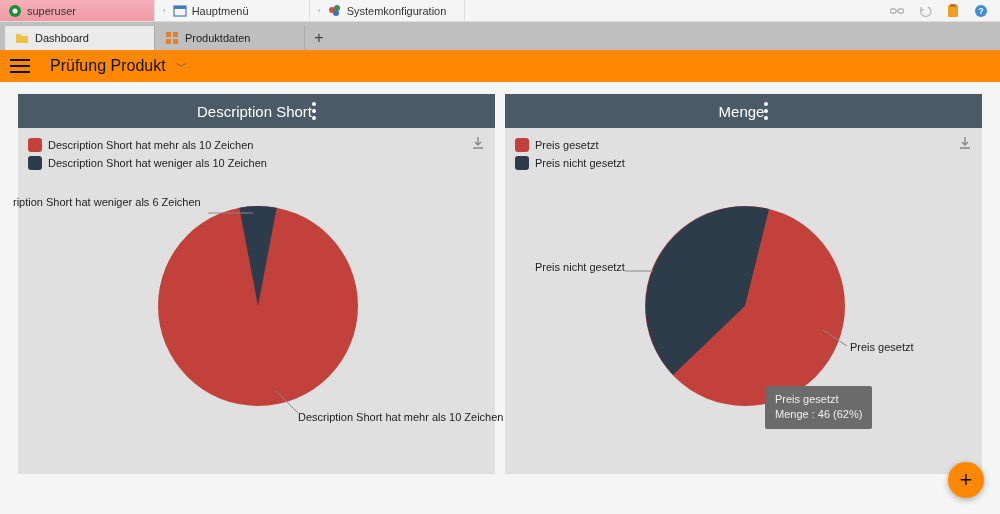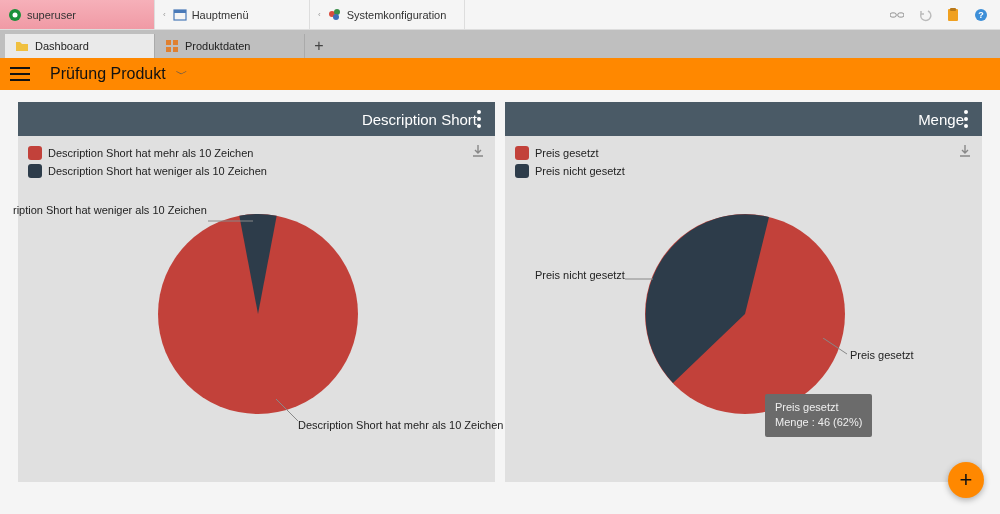--- a/index.html
+++ b/index.html
@@ -1,19 +1,19 @@
 <!DOCTYPE html>
 <html><head>
 <meta charset="utf-8">
 <style>
   * { box-sizing: border-box; margin: 0; padding: 0; }
   html, body { width: 1000px; height: 514px; font-family: Arial, sans-serif; font-size: 12px; background: #f5f5f5; overflow: hidden; }
 
   
-  .menubar { display: flex; height: 30px; background: #f5f5f5; border-bottom: 1px solid #ddd; align-items: stretch; }
+  .menubar { display: flex; height: 22px; background: #f5f5f5; border-bottom: 1px solid #ddd; align-items: stretch; }
   .menuitem { display: flex; align-items: center; padding: 0 8px; border-right: 1px solid #ddd; font-size: 11px; color: #333; gap: 5px; min-width: 155px; position: relative; }
   .menuitem.superuser { background: linear-gradient(#f6b0b9, #f09aa5); min-width: 155px; }
   .menuitem .lead-char { font-size: 8px; color: #999; margin-right: 2px; }
   .menubar .spacer { flex: 1; border-right: none; }
   .menubar .right-icons { display: flex; align-items: center; gap: 14px; padding: 0 12px; }
   .icon-small { width: 14px; height: 14px; display: inline-flex; align-items: center; justify-content: center; }
 
   
   .tabbar { display: flex; height: 28px; background: #bfbfbf; align-items: flex-end; padding-left: 5px; gap: 0; }
   .tab { display: flex; align-items: center; gap: 6px; height: 24px; padding: 0 10px; border-right: 1px solid #aaa; font-size: 11px; color: #222; background: #bfbfbf; min-width: 150px; }
@@ -23,21 +23,21 @@
   
   .pageheader { display:flex; align-items:center; height:32px; background:#ff8800; color:#111; padding:15px 10px; gap:20px; }
   .hamburger { width:20px; height:14px; display:flex; flex-direction:column; justify-content:space-between; }
   .hamburger span { display:block; height:2px; background:#111; }
   .page-title { font-size:16px; }
   .chev-down { font-size:12px; color:#555; }
 
   
   .dash { display:flex; gap:10px; padding:12px 18px; }
   .card { flex:1; background:#e0e0e0; position:relative; height: 380px; }
-  .card-header { background:#4a5a66; color:#fff; height:34px; display:flex; align-items:center; padding:0 14px; font-size:15px; justify-content:flex-end; }
+  .card-header { background:#4a5a66; color:#fff; height:34px; display:flex; align-items:center; padding:0 26px; font-size:15px; justify-content:center; }
   .kebab { display:flex; flex-direction:column; gap:3px; }
   .kebab span { width:4px; height:4px; background:#fff; border-radius:50%; }
   .download-ic { position:absolute; right:10px; top:42px; color:#777; }
 
   .legend { padding:8px 10px 4px 10px; }
   .legend-item { display:flex; align-items:center; gap:6px; font-size:11px; color:#222; padding:2px 0; }
   .swatch { width:14px; height:14px; border-radius:3px; }
   .swatch.red { background:#c2413a; }
   .swatch.navy { background:#2d3c4a; }
 
@@ -172,21 +172,21 @@
           <span class="swatch navy"></span>
           <span>Description Short hat weniger als 10 Zeichen</span>
         </div>
     </div>
     <div class="chart-area">
       <svg class="pie" width="200" height="200" viewBox="-100 -100 200 200" style="left:140px; top:30px;">
 
         <circle r="100" fill="#c2413a"></circle>
         <path d="M0 0 L-18.7 -98.2 A100 100 0 0 1 18.7 -98.2 Z" fill="#2d3c4a"></path>
       </svg>
-      <span class="slice-label" style="left:-5px; top:20px;">ription Short hat weniger als 10 Zeichen</span>
+      <span class="slice-label" style="left:-5px; top:20px;">ription Short hat weniger als 6 Zeichen</span>
       <svg style="position:absolute; left:190px; top:32px;" width="50" height="10">
           <line x1="0" y1="5" x2="45" y2="5" stroke="#888"></line>
         </svg>
       <span class="slice-label" style="left:280px; top:235px;">Description Short hat mehr als 10 Zeichen</span>
       <svg style="position:absolute; left:258px; top:215px;" width="25" height="25">
           <line x1="0" y1="0" x2="22" y2="22" stroke="#888"></line>
         </svg>
     </div>
   </div>
 

